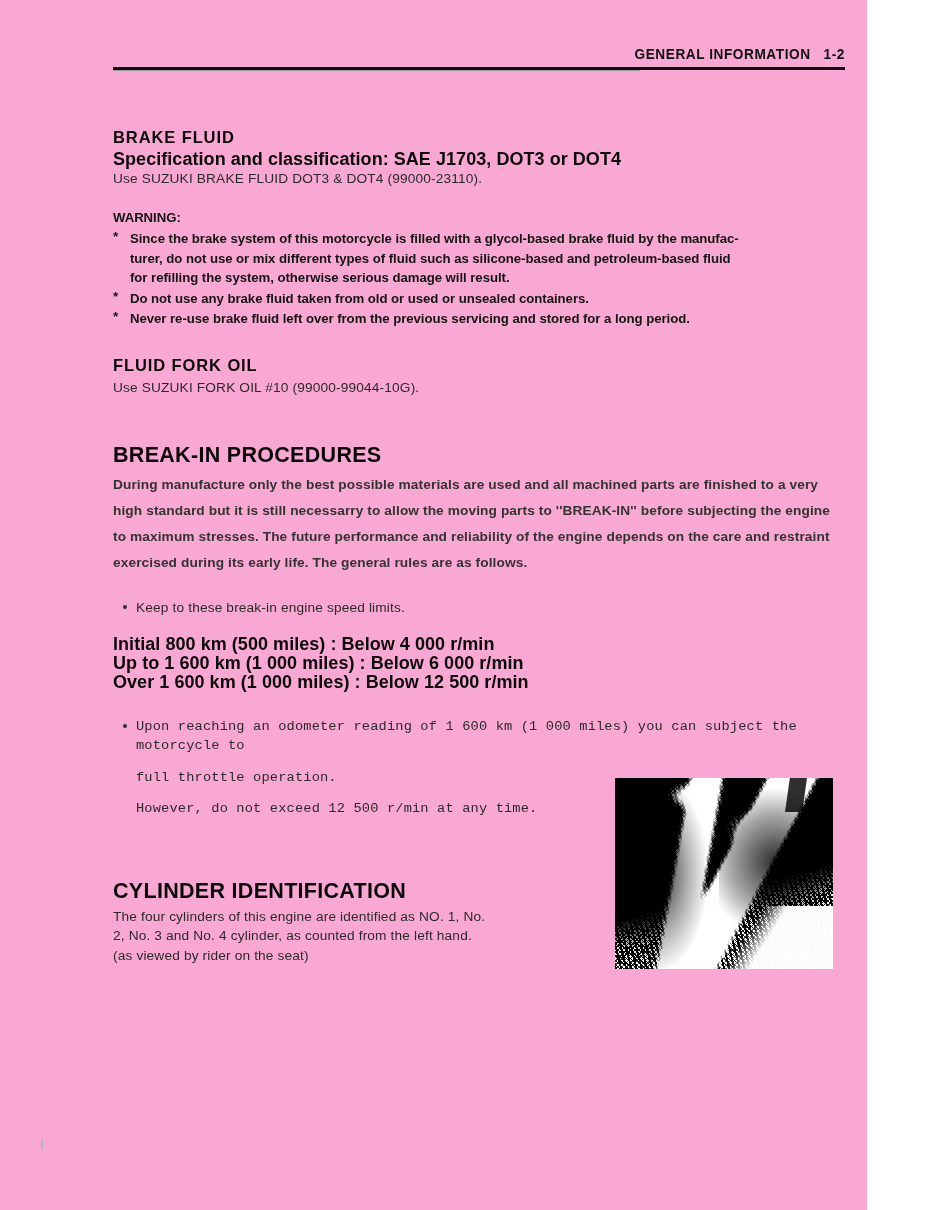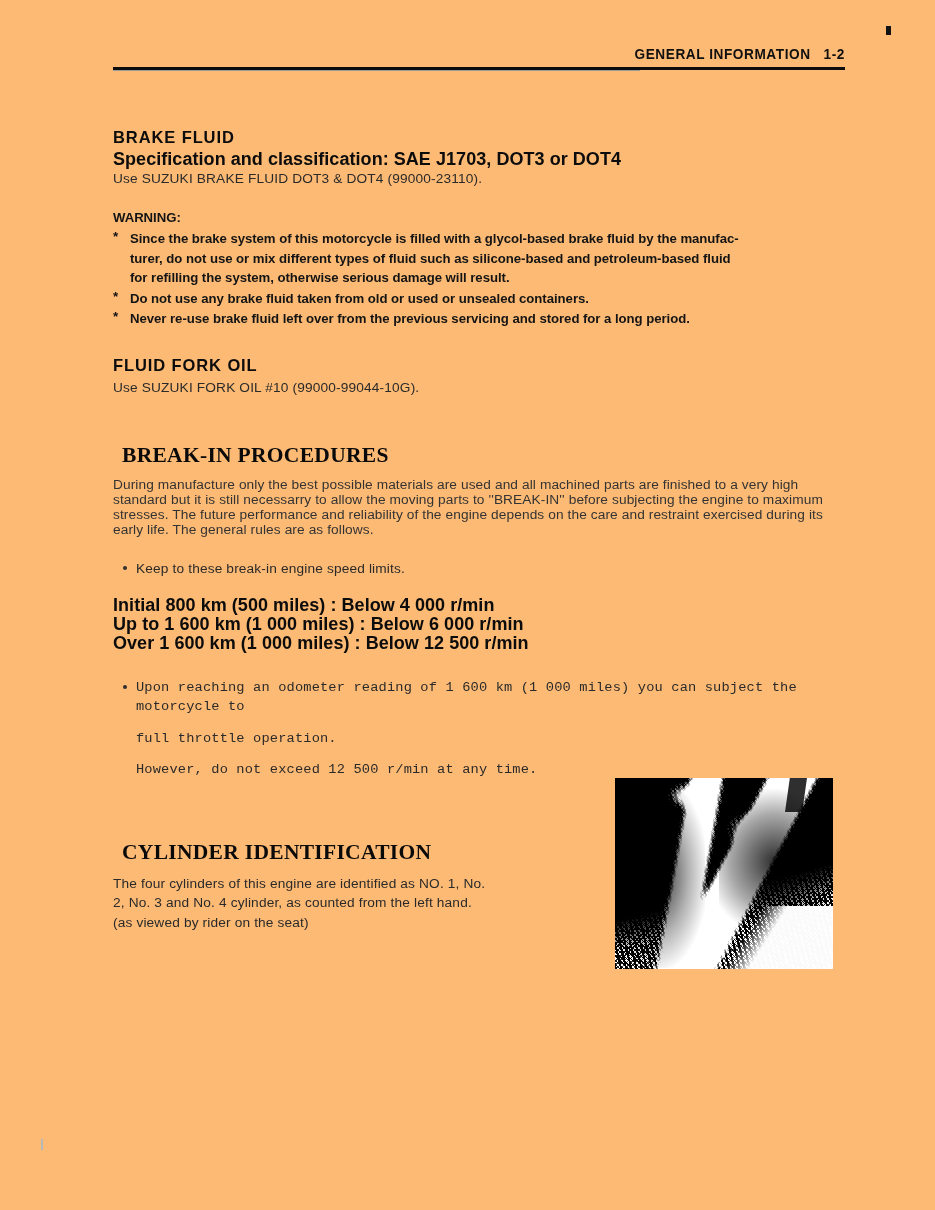--- a/index.html
+++ b/index.html
@@ -7,23 +7,23 @@
     margin: 0;
     padding: 0;
     background: #ffffff;
   }
   body {
     font-family: "Liberation Sans", sans-serif;
     color: #000000;
   }
   #page {
     position: relative;
-    width: 935px;
+    width: 867px;
     height: 1210px;
-    background: #fdba74;
+    background: #f9a8d4;
     overflow: hidden;
   }
 
   
   .artifact-dot {
     position: absolute;
     left: 886px;
     top: 26px;
     width: 5px;
     height: 9px;
@@ -86,22 +86,21 @@
     font-weight: bold;
     letter-spacing: 0.9px;
     color: #0c0c0c;
     margin: 0;
   }
   .h-main {
     font-size: 21.5px;
     font-weight: bold;
     letter-spacing: 0.3px;
     color: #0a0a0a;
-    margin: 9px;
-    font-family: Liberation Serif, serif;
+    margin: 0;
   }
   .line-bold {
     font-size: 18px;
     font-weight: bold;
     color: #0c0c0c;
     line-height: 19px;
     letter-spacing: 0.05px;
   }
   .line-body {
     font-size: 13.7px;
@@ -115,22 +114,23 @@
     font-weight: bold;
     color: #141414;
     line-height: 19.5px;
     letter-spacing: -0.05px;
     transform: scaleX(0.985);
     transform-origin: left center;
   }
   .para-grey {
     font-size: 13.7px;
     color: #333333;
-    line-height: 15px;
+    line-height: 26px;
     letter-spacing: 0.1px;
+    font-weight: bold;
   }
 
   
   .sec-brake-fluid { margin: 0; }
   .spec-line { margin-top: 3px; }
   .use-line { margin-top: 0; }
   .warn-label { margin-top: 19px; }
 
   .warn-list { margin-top: 2px; }
   .warn-item {

